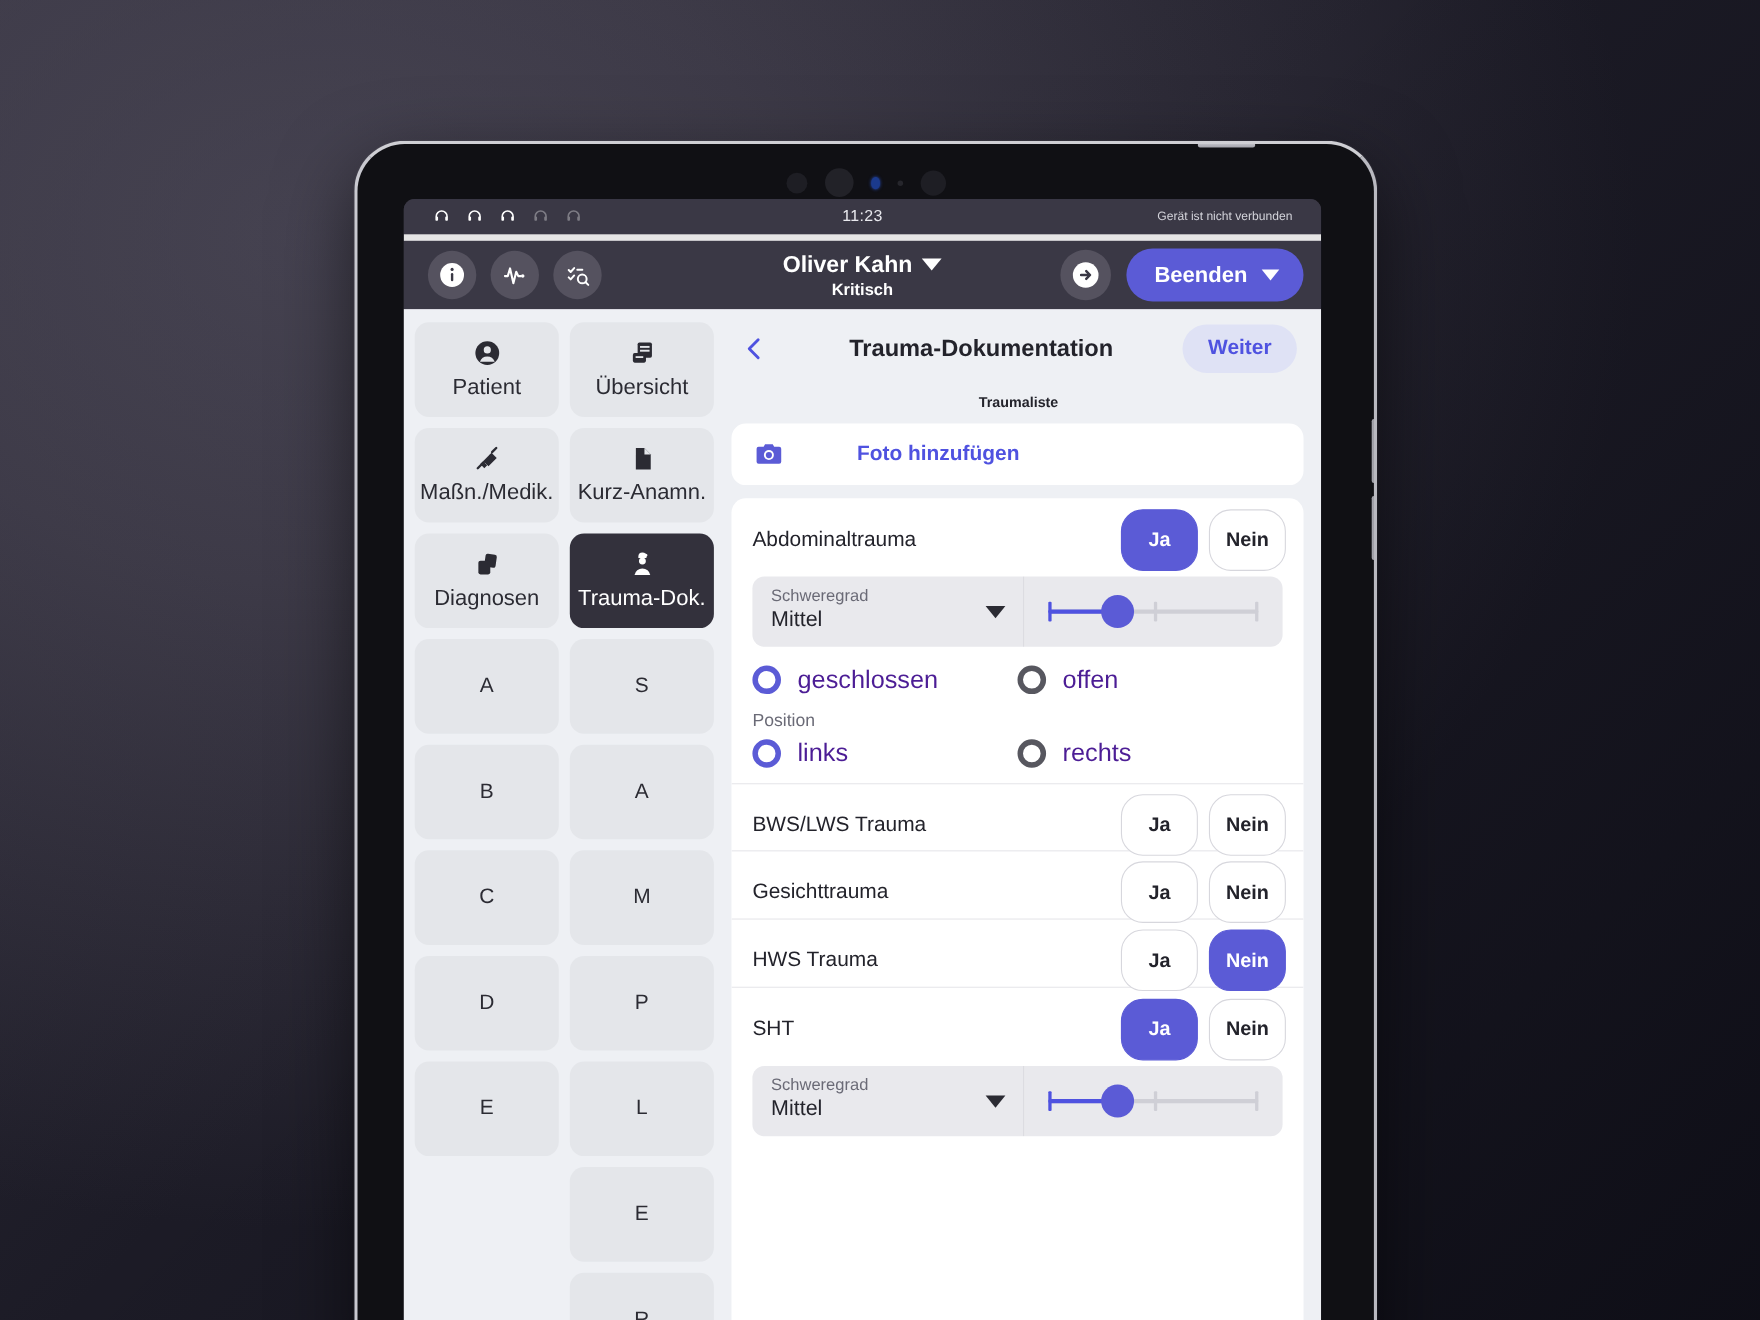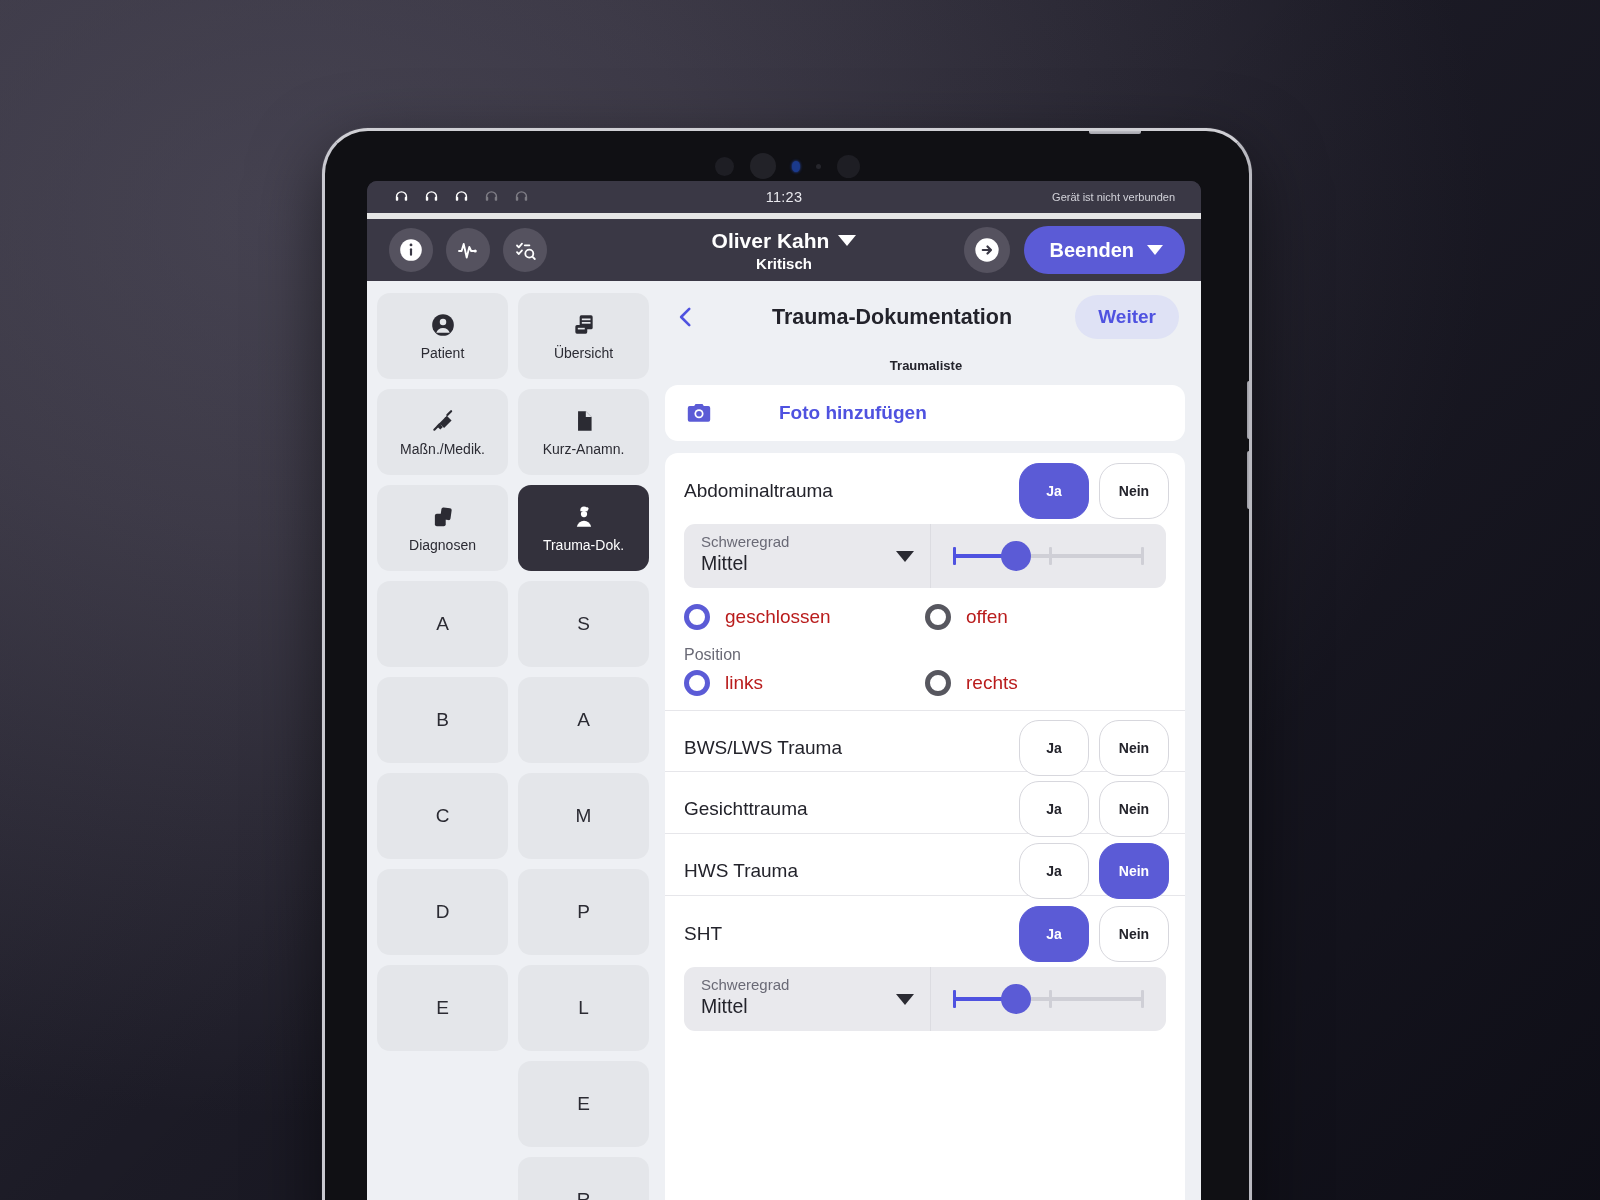--- a/index.html
+++ b/index.html
@@ -167,21 +167,21 @@
     background: #e4e6ea;
     border-radius: 13px;
     height: 86px;
     display: flex; flex-direction: column;
     align-items: center; justify-content: center;
     gap: 7px;
     cursor: pointer;
     color: #2b2b33;
   }
   .nav-tile.active { background: #33313c; color: #fff; align-items: center; }
-  .nav-tile .tile-label { font-size: 14px; }
+  .nav-tile .tile-label { font-size: 20px; }
   .letter-tile {
     background: #e4e6ea;
     border-radius: 13px;
     height: 86px;
     display: flex; align-items: center; justify-content: center;
     font-size: 19px; color: #2b2b33;
     cursor: pointer;
   }
   .spacer-tile { height: 86px; }
 
@@ -253,21 +253,21 @@
   }
   .trauma-row.no-border { border-bottom: none; }
   .trauma-name { font-size: 19px; color: #23232b; }
   .yn-group { margin-left: auto; display: flex; gap: 10px; }
   .yn-btn {
     min-width: 70px; height: 56px;
     border-radius: 20px;
     border: 1px solid #d7d7dd;
     background: #fff;
     color: #23232b;
-    font-size: 14px; font-weight: 700;
+    font-size: 18px; font-weight: 700;
     display: flex; align-items: center; justify-content: center;
     cursor: pointer;
     font-family: "Liberation Sans", sans-serif;
   }
   .yn-btn.sel { background: #5b5bd6; border-color: #5b5bd6; color: #fff; }
 
   
   .severity-wrap {
     margin: 9px 19px 14px 19px;
     display: flex;
@@ -325,21 +325,21 @@
     display: flex; align-items: center; gap: 15px;
     width: 50%;
     cursor: pointer;
   }
   .radio-dot {
     width: 26px; height: 26px; border-radius: 50%;
     border: 5px solid #57575f;
     background: #fff;
   }
   .radio-dot.sel { border-color: #5b5bd6; }
-  .radio-text { font-size: 19px; color: #b91c1c; }
+  .radio-text { font-size: 23px; color: #4c1d95; }
 </style>
 </head>
 <body>
 
 <div id="bg-gradient"></div>
 <div id="bg-vignette"></div>
 
 <div id="device">
   <div id="top-btn"></div>
   <div class="side-btn" id="vol-up"></div>

